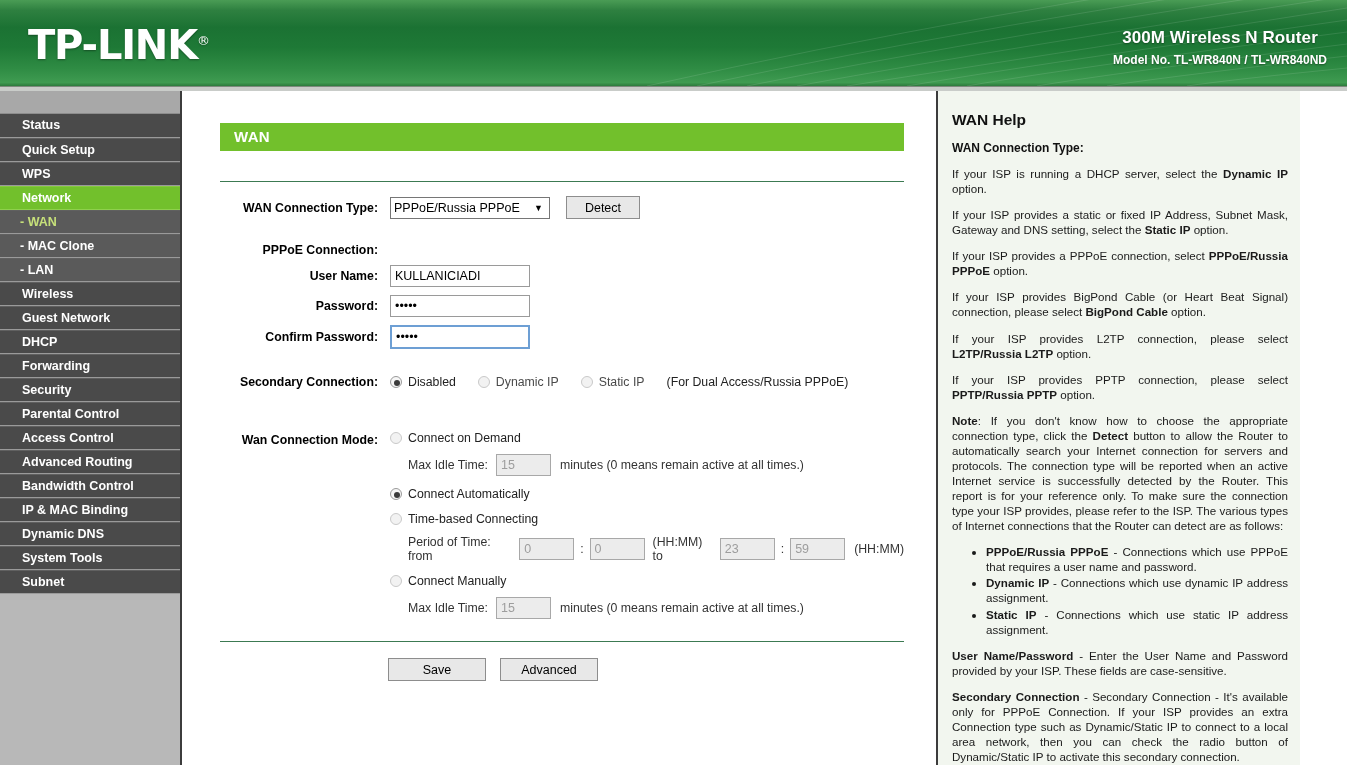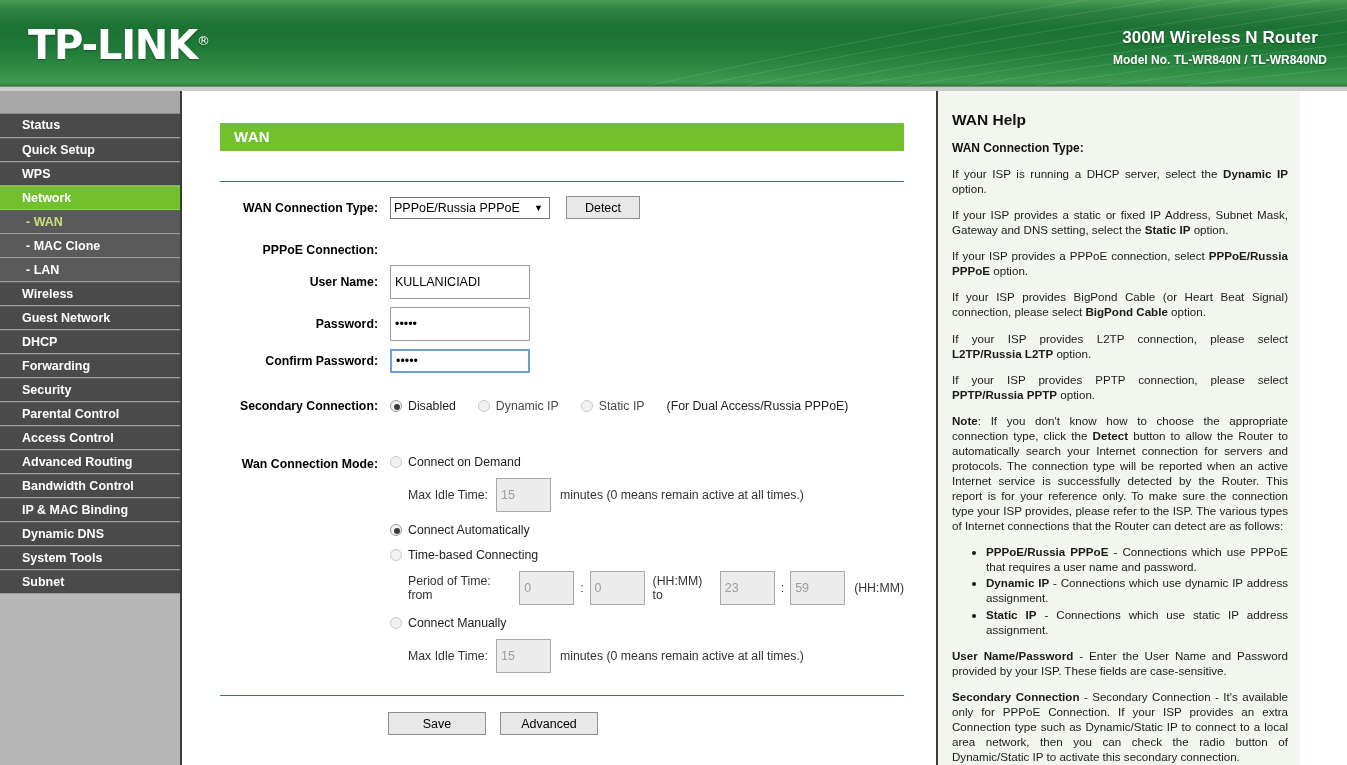--- a/index.html
+++ b/index.html
@@ -79,21 +79,21 @@
   .menu-item.top-pad { border-top: none; }
   .menu-item.active {
     background: #72c02c;
     color: #ffffff;
     border-bottom: 1px solid #8fd04d;
     border-top: 1px solid #86c93f;
   }
   .menu-item.sub {
     background: #5a5a5a;
     font-weight: bold;
-    padding-left: 26px;
+    padding-left: 20px;
   }
   .menu-item.sub.selected { color: #c6e07a; }
   .menu-item.sub:not(.selected) { color: #ffffff; }
   #sidebar-head-strip {
     height: 23px; background: #a8a8a8; border-bottom: 1px solid #8d8d8d;
   }
 
   
   #main {
     position: absolute; left: 184px; top: 0;
@@ -157,21 +157,21 @@
     min-width: 74px;
     padding: 0 10px;
     cursor: pointer;
   }
   .btn.wide { min-width: 98px; }
   .btn.disabled { color: #a3a3a3; border-color: #b5b5b5; background: #eeeeee; cursor: default; }
 
   input.ui-text {
     font-family: "Liberation Sans", sans-serif;
     font-size: 12.5px;
-    height: 34px;
+    height: 22px;
     border: 1px solid #9a9a9a;
     background: #ffffff;
     padding: 0 4px;
     color: #000;
   }
   input.ui-text.w140 { width: 140px; }
   input.ui-text.focused {
     border: 2px solid #6d9fd4;
     outline: none;
     height: 24px;

